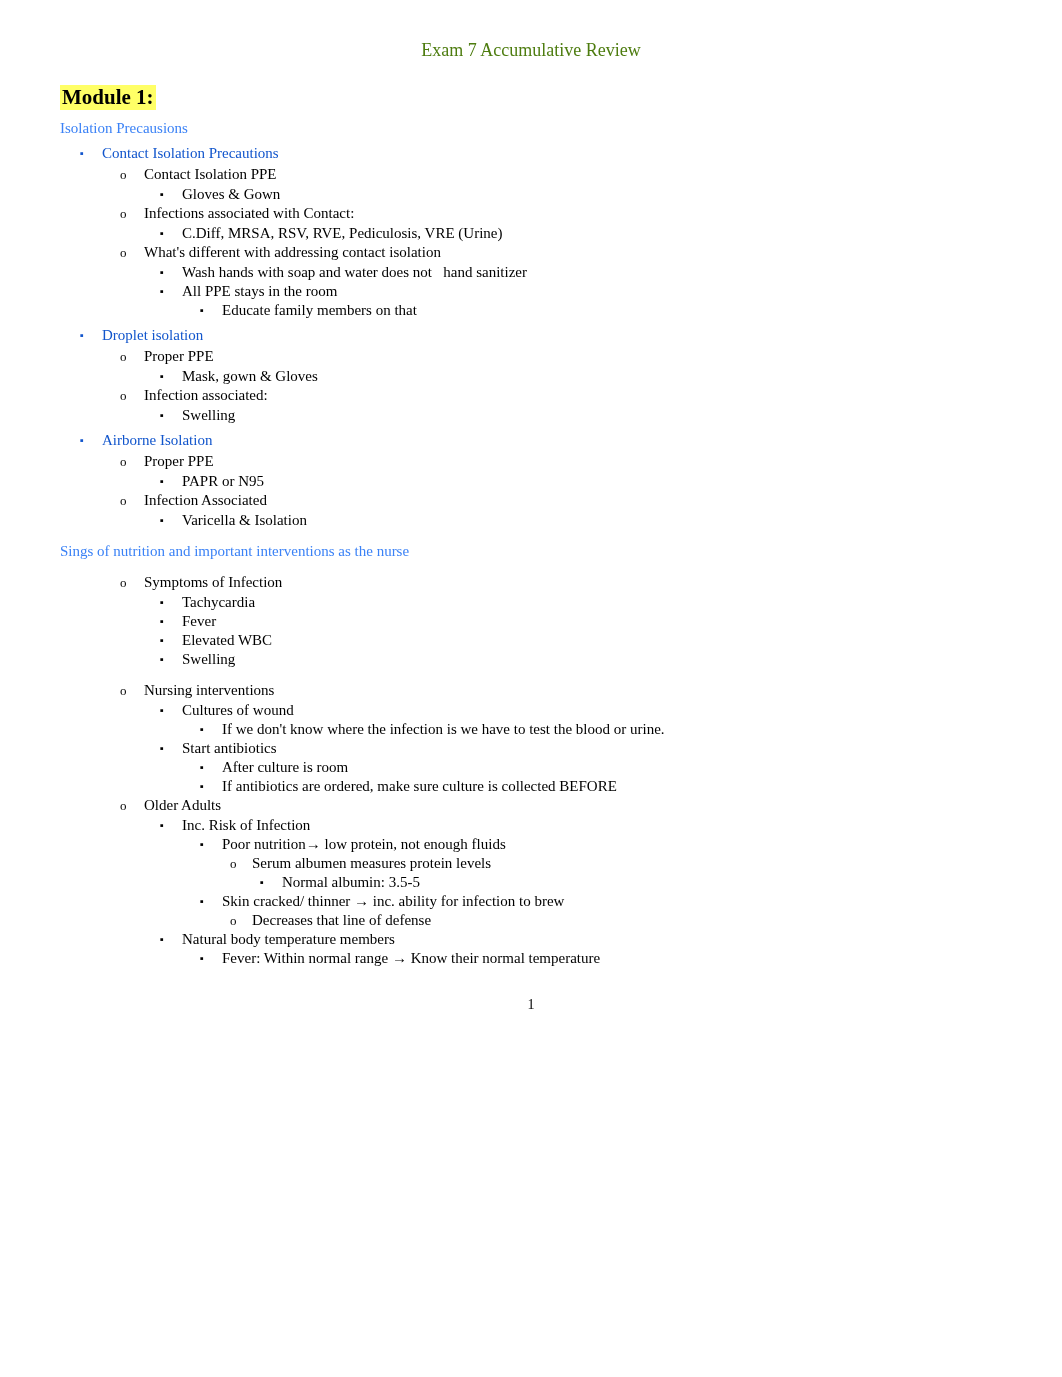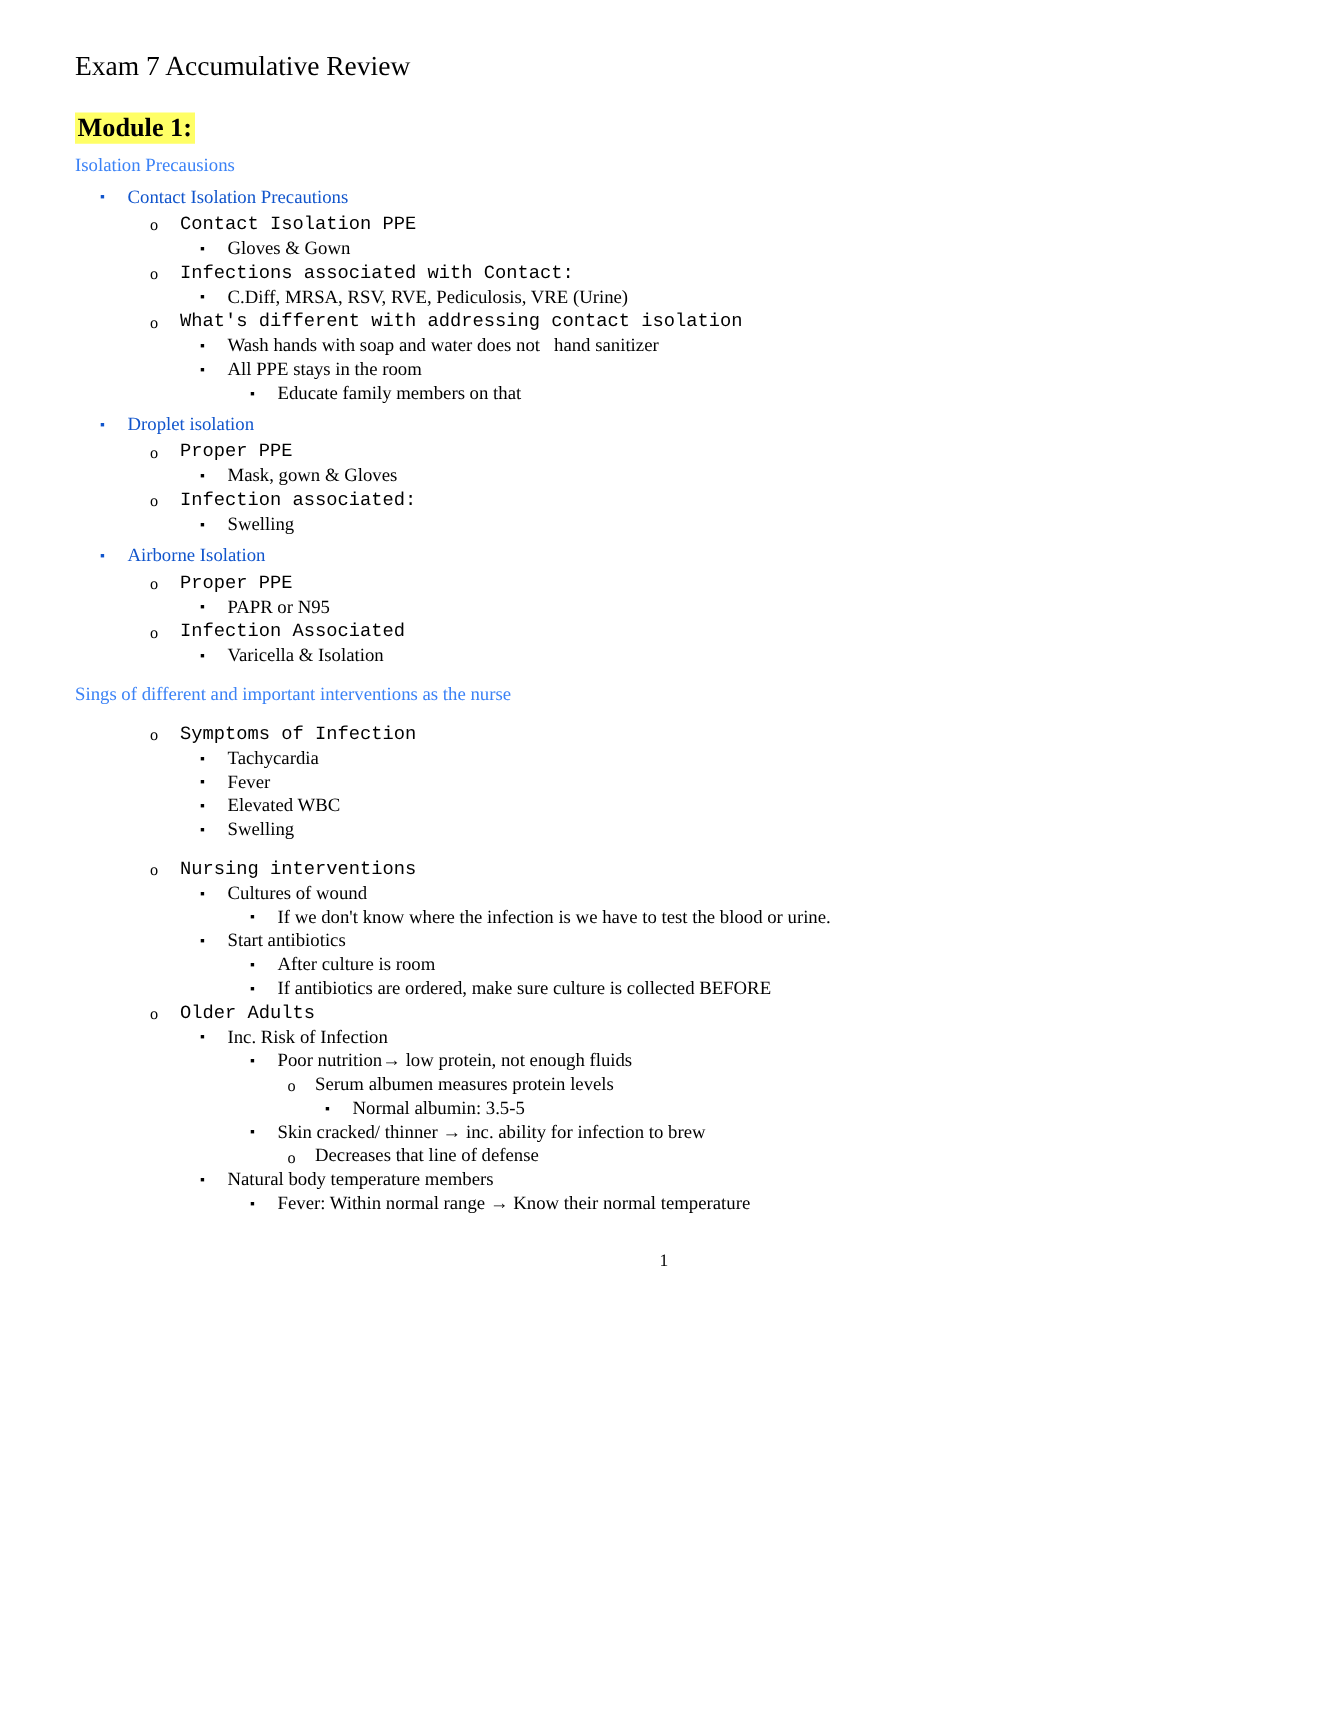--- a/index.html
+++ b/index.html
@@ -12,24 +12,25 @@
       background: #ffffff;
       font-family: 'Times New Roman', Times, serif;
       font-size: 15px;
       color: #000000;
       width: 1062px;
       min-height: 1377px;
       padding: 40px 60px;
     }
 
     .page-title {
-      font-size: 22px;
+      text-align: center;
+      font-size: 18px;
       font-weight: normal;
       margin-bottom: 24px;
-      color: #000000;
+      color: #4d7c0f;
     }
 
     .module-label {
       display: inline-block;
       background-color: #ffff66;
       font-size: 21px;
       font-weight: bold;
       margin-bottom: 10px;
       padding: 0 2px;
     }
@@ -68,21 +69,20 @@
     }
 
     .lo-bullet {
       min-width: 24px;
       font-size: 13px;
       margin-top: 1px;
     }
 
     .lo-text {
       flex: 1;
-      font-family: Liberation Mono, monospace;
     }
 
     
     .l2 {
       display: flex;
       align-items: flex-start;
       margin-bottom: 2px;
       margin-left: 100px;
     }
 
@@ -278,21 +278,21 @@
   <span class="lo-text">Infection Associated</span>
 </div>
 
 <div class="l2">
   <span class="l2-bullet">▪</span>
   <span class="l2-text">Varicella &amp; Isolation</span>
 </div>
 
 
 <div class="spacer"></div>
-<div class="section-heading">Sings of different and important interventions as the nurse</div>
+<div class="section-heading">Sings of nutrition and important interventions as the nurse</div>
 <div class="spacer-sm"></div>
 
 
 <div class="lo">
   <span class="lo-bullet">o</span>
   <span class="lo-text">Symptoms of Infection</span>
 </div>
 
 <div class="l2">
   <span class="l2-bullet">▪</span>

